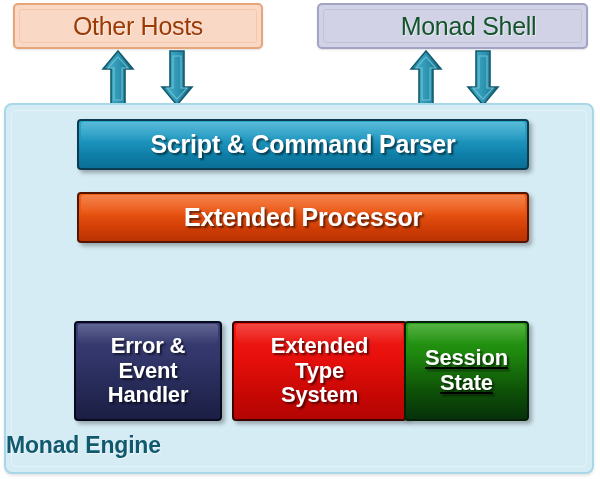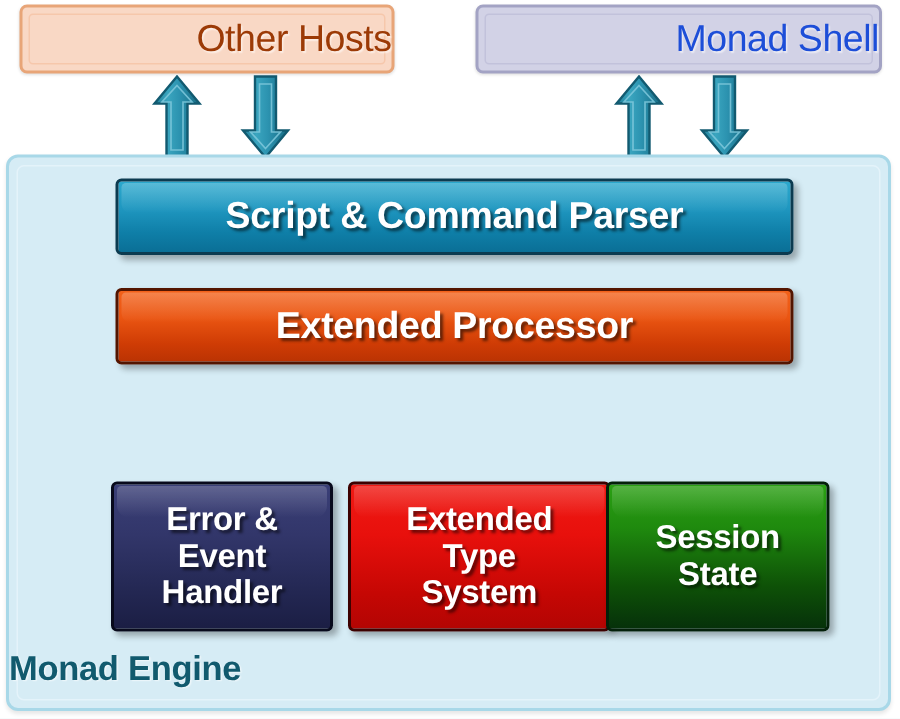--- a/index.html
+++ b/index.html
@@ -21,21 +21,21 @@
     background: #ffffff;
   }
 
   
   .host-box {
     position: absolute;
     box-sizing: border-box;
     border-radius: 5px;
     display: flex;
     align-items: center;
-    justify-content: flex-end;
+    justify-content: center;
   }
   .host-box .inner-rule {
     position: absolute;
     left: 4px;
     right: 4px;
     top: 4px;
     bottom: 4px;
     border-radius: 3px;
     pointer-events: none;
   }
@@ -67,21 +67,21 @@
     top: 3px;
     width: 271px;
     height: 46px;
     background: #d2d2e6;
     border: 2px solid #a3a3c4;
     box-shadow: 0 1px 2px rgba(0,0,0,0.12);
   }
   #monad-shell-box .inner-rule {
     border: 1px solid #c2c2db;
   }
-  #monad-shell-label { color: #1d4ed8; margin-left: 32px; }
+  #monad-shell-label { color: #14532d; margin-left: 32px; }
 
   
   .arrow {
     position: absolute;
     width: 34px;
     height: 56px;
   }
 
   
   #monad-engine {
@@ -204,23 +204,24 @@
     border: 2px solid #080a1c;
   }
   #box-type-system {
     left: 226px;
     width: 175px;
     background: linear-gradient(to bottom, #f01a14 0%, #e8100c 35%, #c60704 75%, #b30503 100%);
     border: 2px solid #3d0100;
   }
   #box-session-state {
     left: 398px;
-    width: 149px;
+    width: 125px;
     background: linear-gradient(to bottom, #2ba014 0%, #1f8a0e 30%, #0e5207 70%, #06310a 100%);
     border: 2px solid #04200a;
+    text-decoration: underline;
   }
 
   
   #engine-caption {
     position: absolute;
     left: 0;
     right: 0;
     top: 327px;
     color: #115a6e;
     font-size: 23px;

